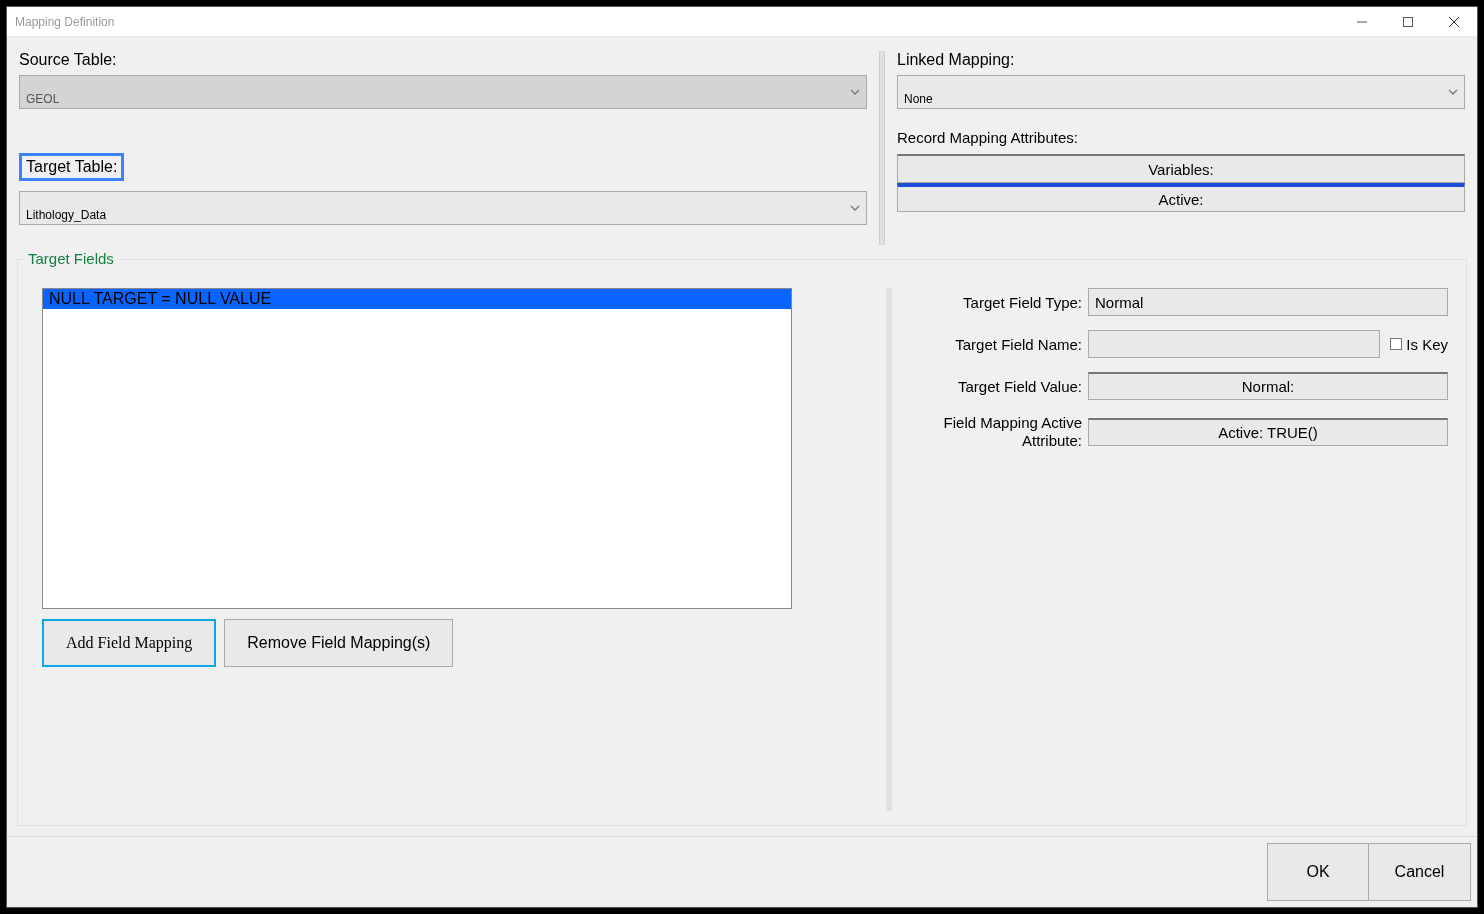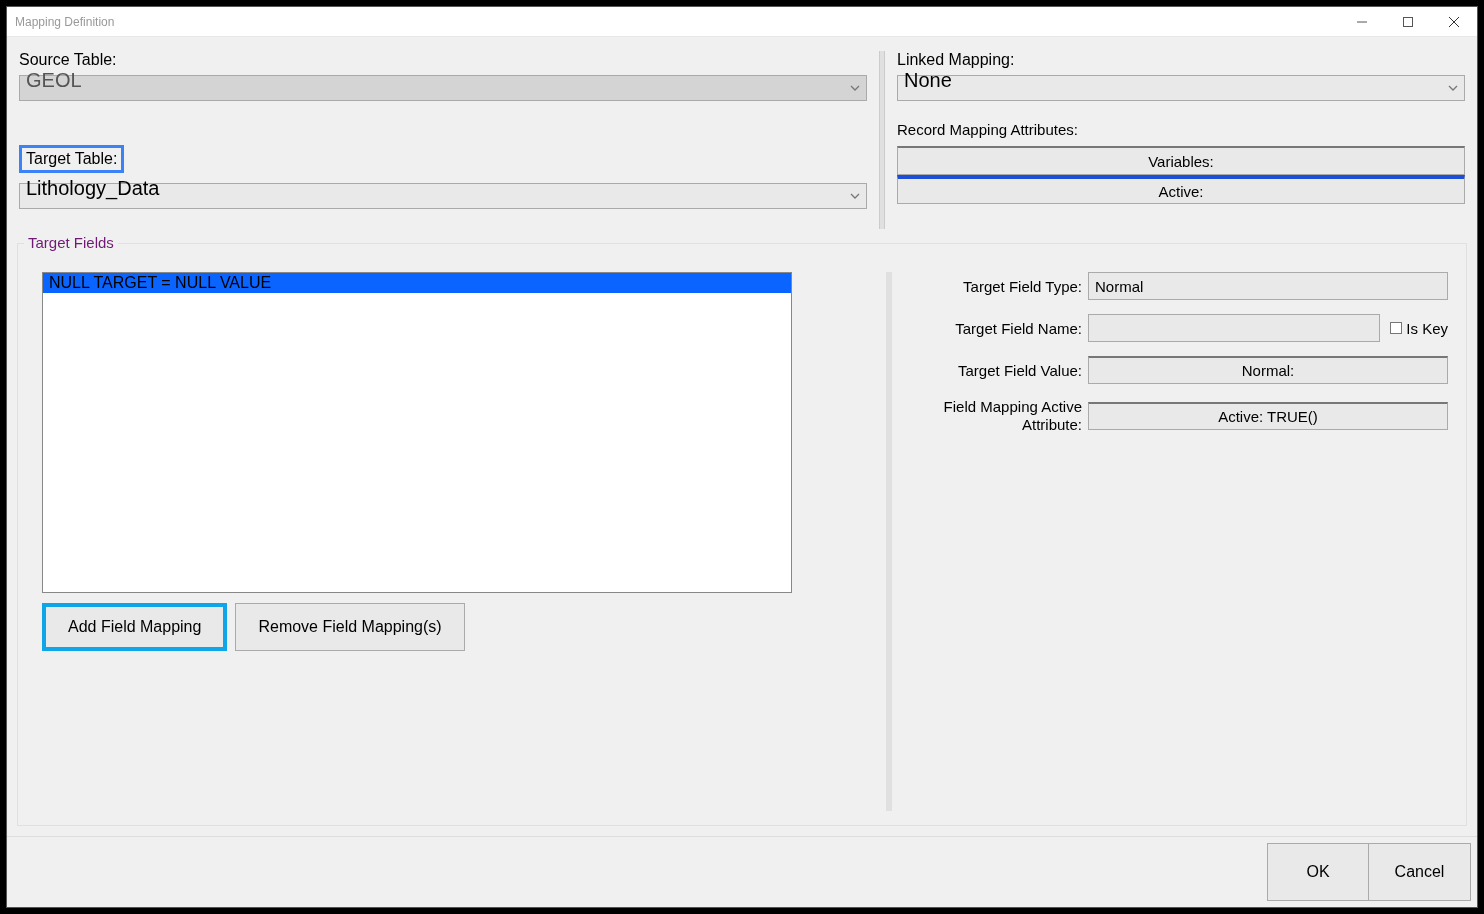--- a/index.html
+++ b/index.html
@@ -41,25 +41,25 @@
   .field-block { margin-bottom: 20px; }
   .field-block.tall { margin-bottom: 44px; }
   .label { font-size: 16px; color: #000; margin-bottom: 6px; display: inline-block; }
   .label-highlight { border: 3px solid #3b82f6; padding: 2px 4px; }
 
   .select {
     width: 100%;
     height: 26px;
     border: 1px solid #aaa;
     background: #e9e9e9;
-    padding: 8px 6px;
-    font-size: 20px;
+    padding: 16px 6px;
+    font-size: 12px;
     color: #000;
     display: flex;
-    align-items: flex-end;
+    align-items: flex-start;
     position: relative;
   }
   .select.disabled { background: #d4d4d4; color: #555; }
   .select .caret {
     position: absolute; right: 6px; top: 50%; transform: translateY(-50%);
     color: #555;
   }
   .select .caret svg { width: 10px; height: 10px; display:block; }
 
   .attr-label { font-size: 15px; color: #000; margin-bottom: 8px; }
@@ -90,21 +90,21 @@
     flex: 1;
     display: flex;
   }
   .targetfields-legend {
     position: absolute;
     top: -10px;
     left: 6px;
     background: #f0f0f0;
     padding: 0 4px;
     font-size: 15px;
-    color: #701a75;
+    color: #15803d;
   }
   .tf-left {
     flex: 1;
     padding: 14px 14px 0 24px;
   }
   .tf-right {
     width: 568px;
     padding: 14px 18px 0 0;
   }
   .tf-vdiv {
@@ -130,21 +130,21 @@
   .btn {
     height: 48px;
     min-width: 100px;
     padding: 0 22px;
     border: 1px solid #aaa;
     background: #e9e9e9;
     font-size: 16px;
     display:flex; align-items:center; justify-content:center;
     cursor: pointer;
   }
-  .btn.red { border: 4px solid #0ea5e9; }
+  .btn.red { border: 2px solid #0ea5e9; font-family: Liberation Serif, serif; }
   .btn + .btn { margin-left: 8px; }
 
   
   .prop-row { display:flex; align-items:center; margin-bottom: 14px; }
   .prop-label { width: 190px; text-align: right; font-size: 15px; padding-right: 6px; }
   .prop-label.two-line { line-height: 1.2; }
   .prop-select {
     flex:1; height: 28px;
     border: 1px solid #aaa;
     background: #e9e9e9;

